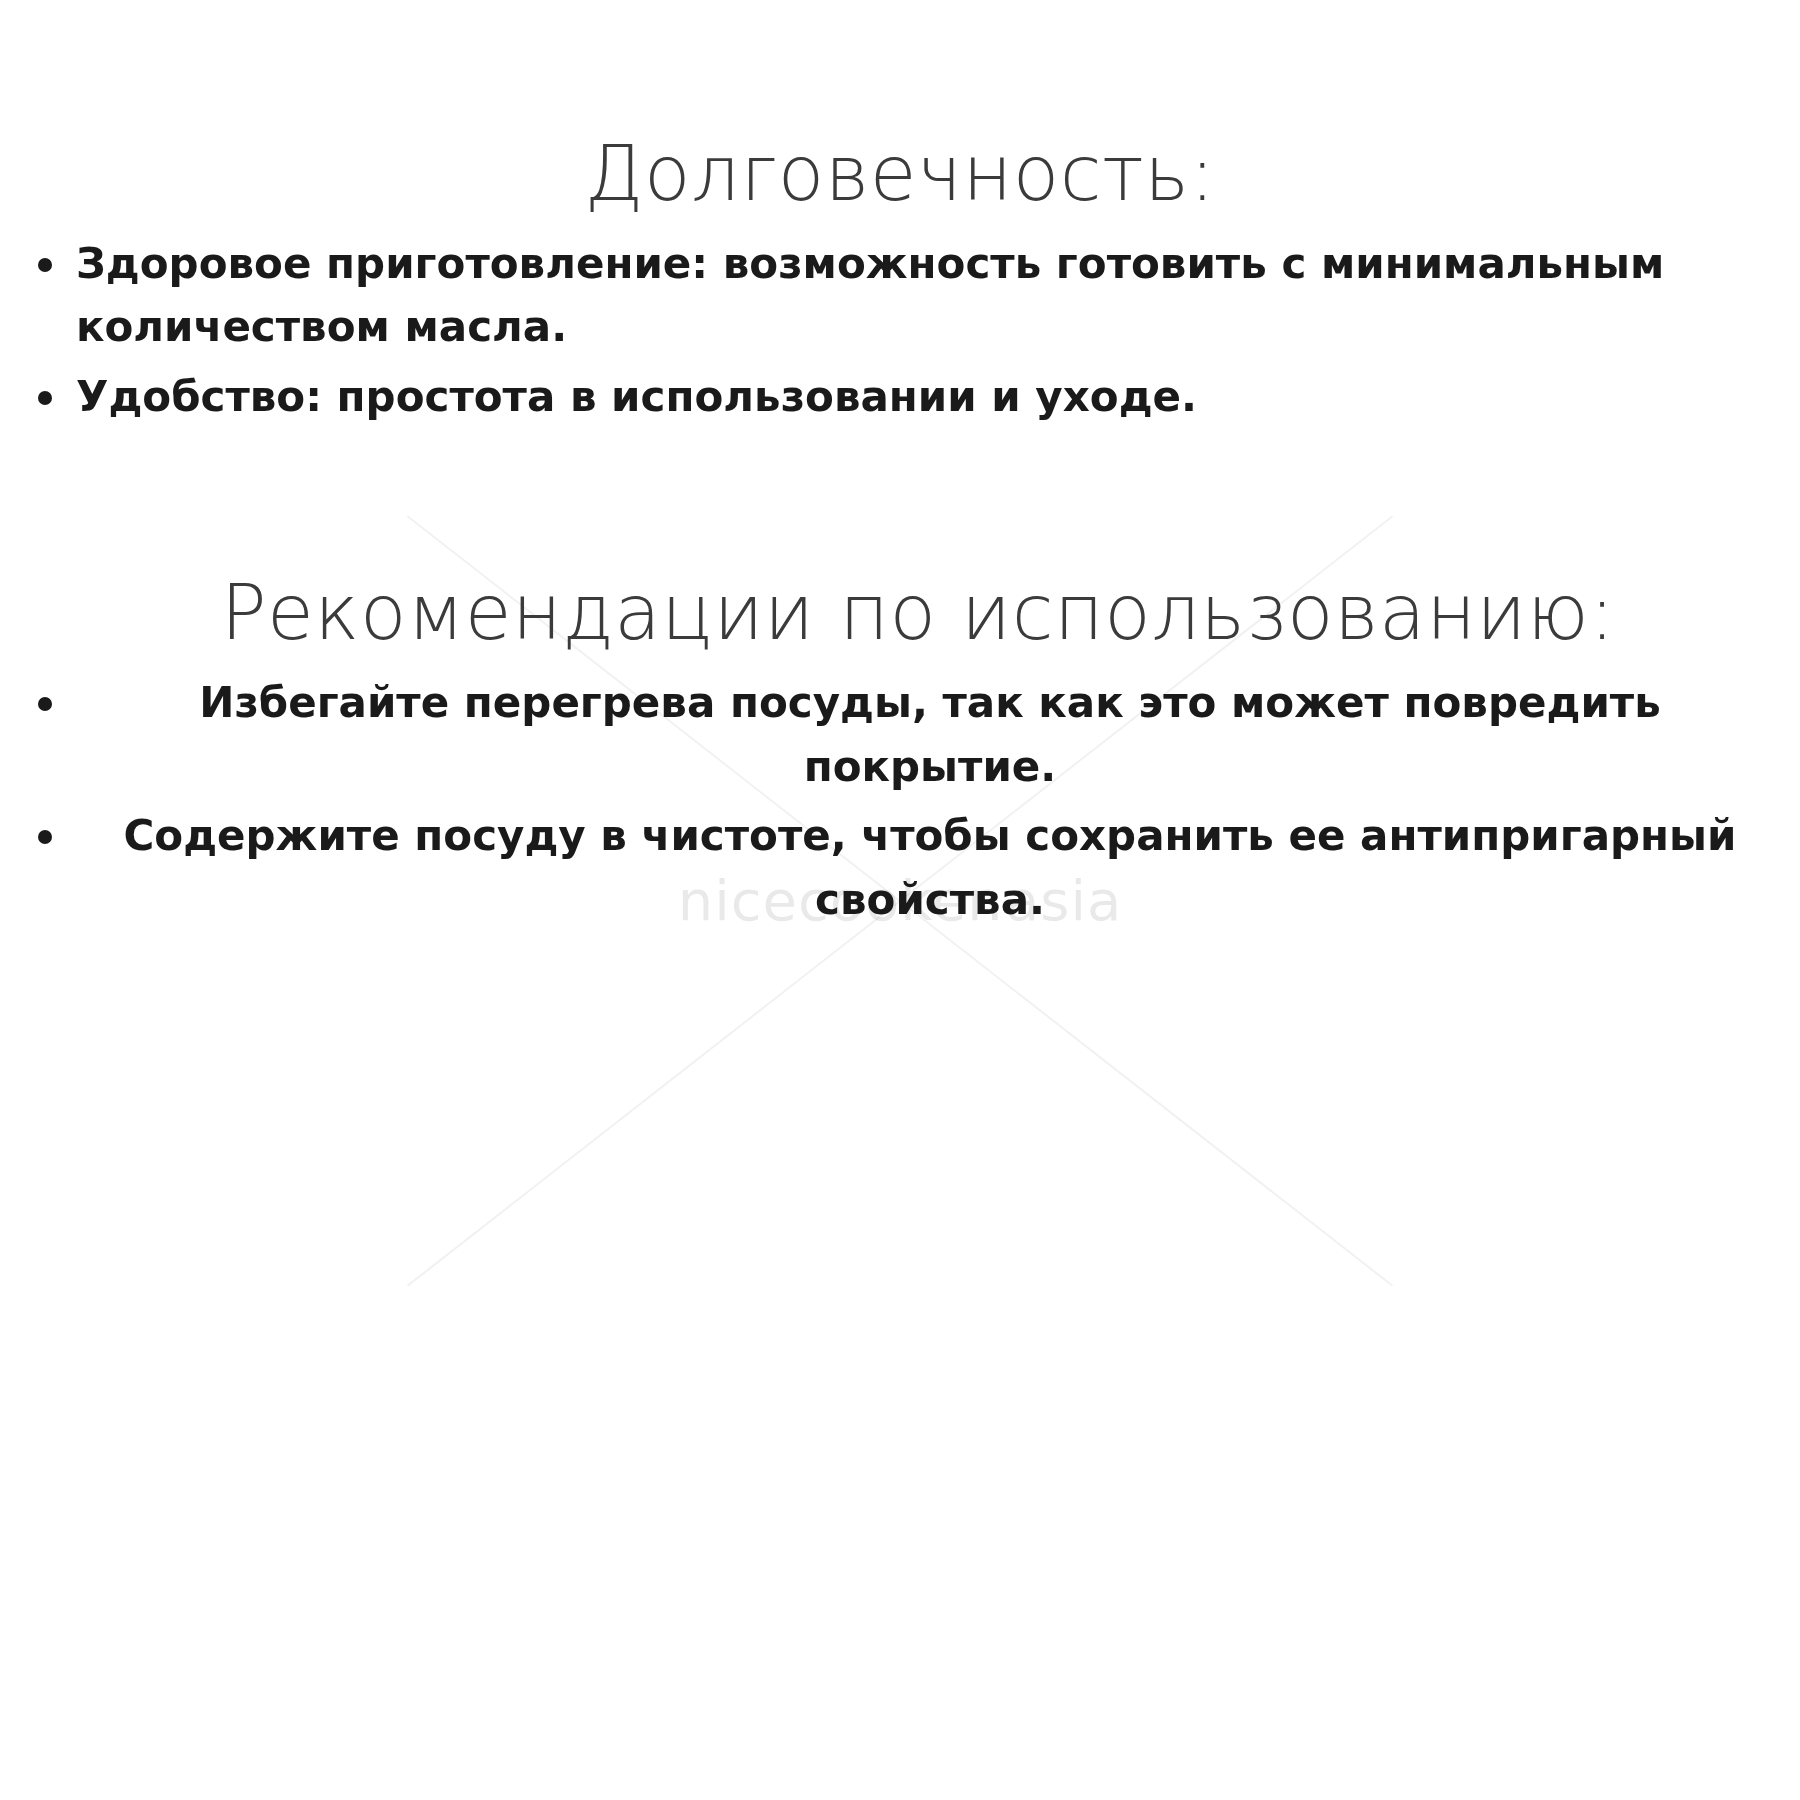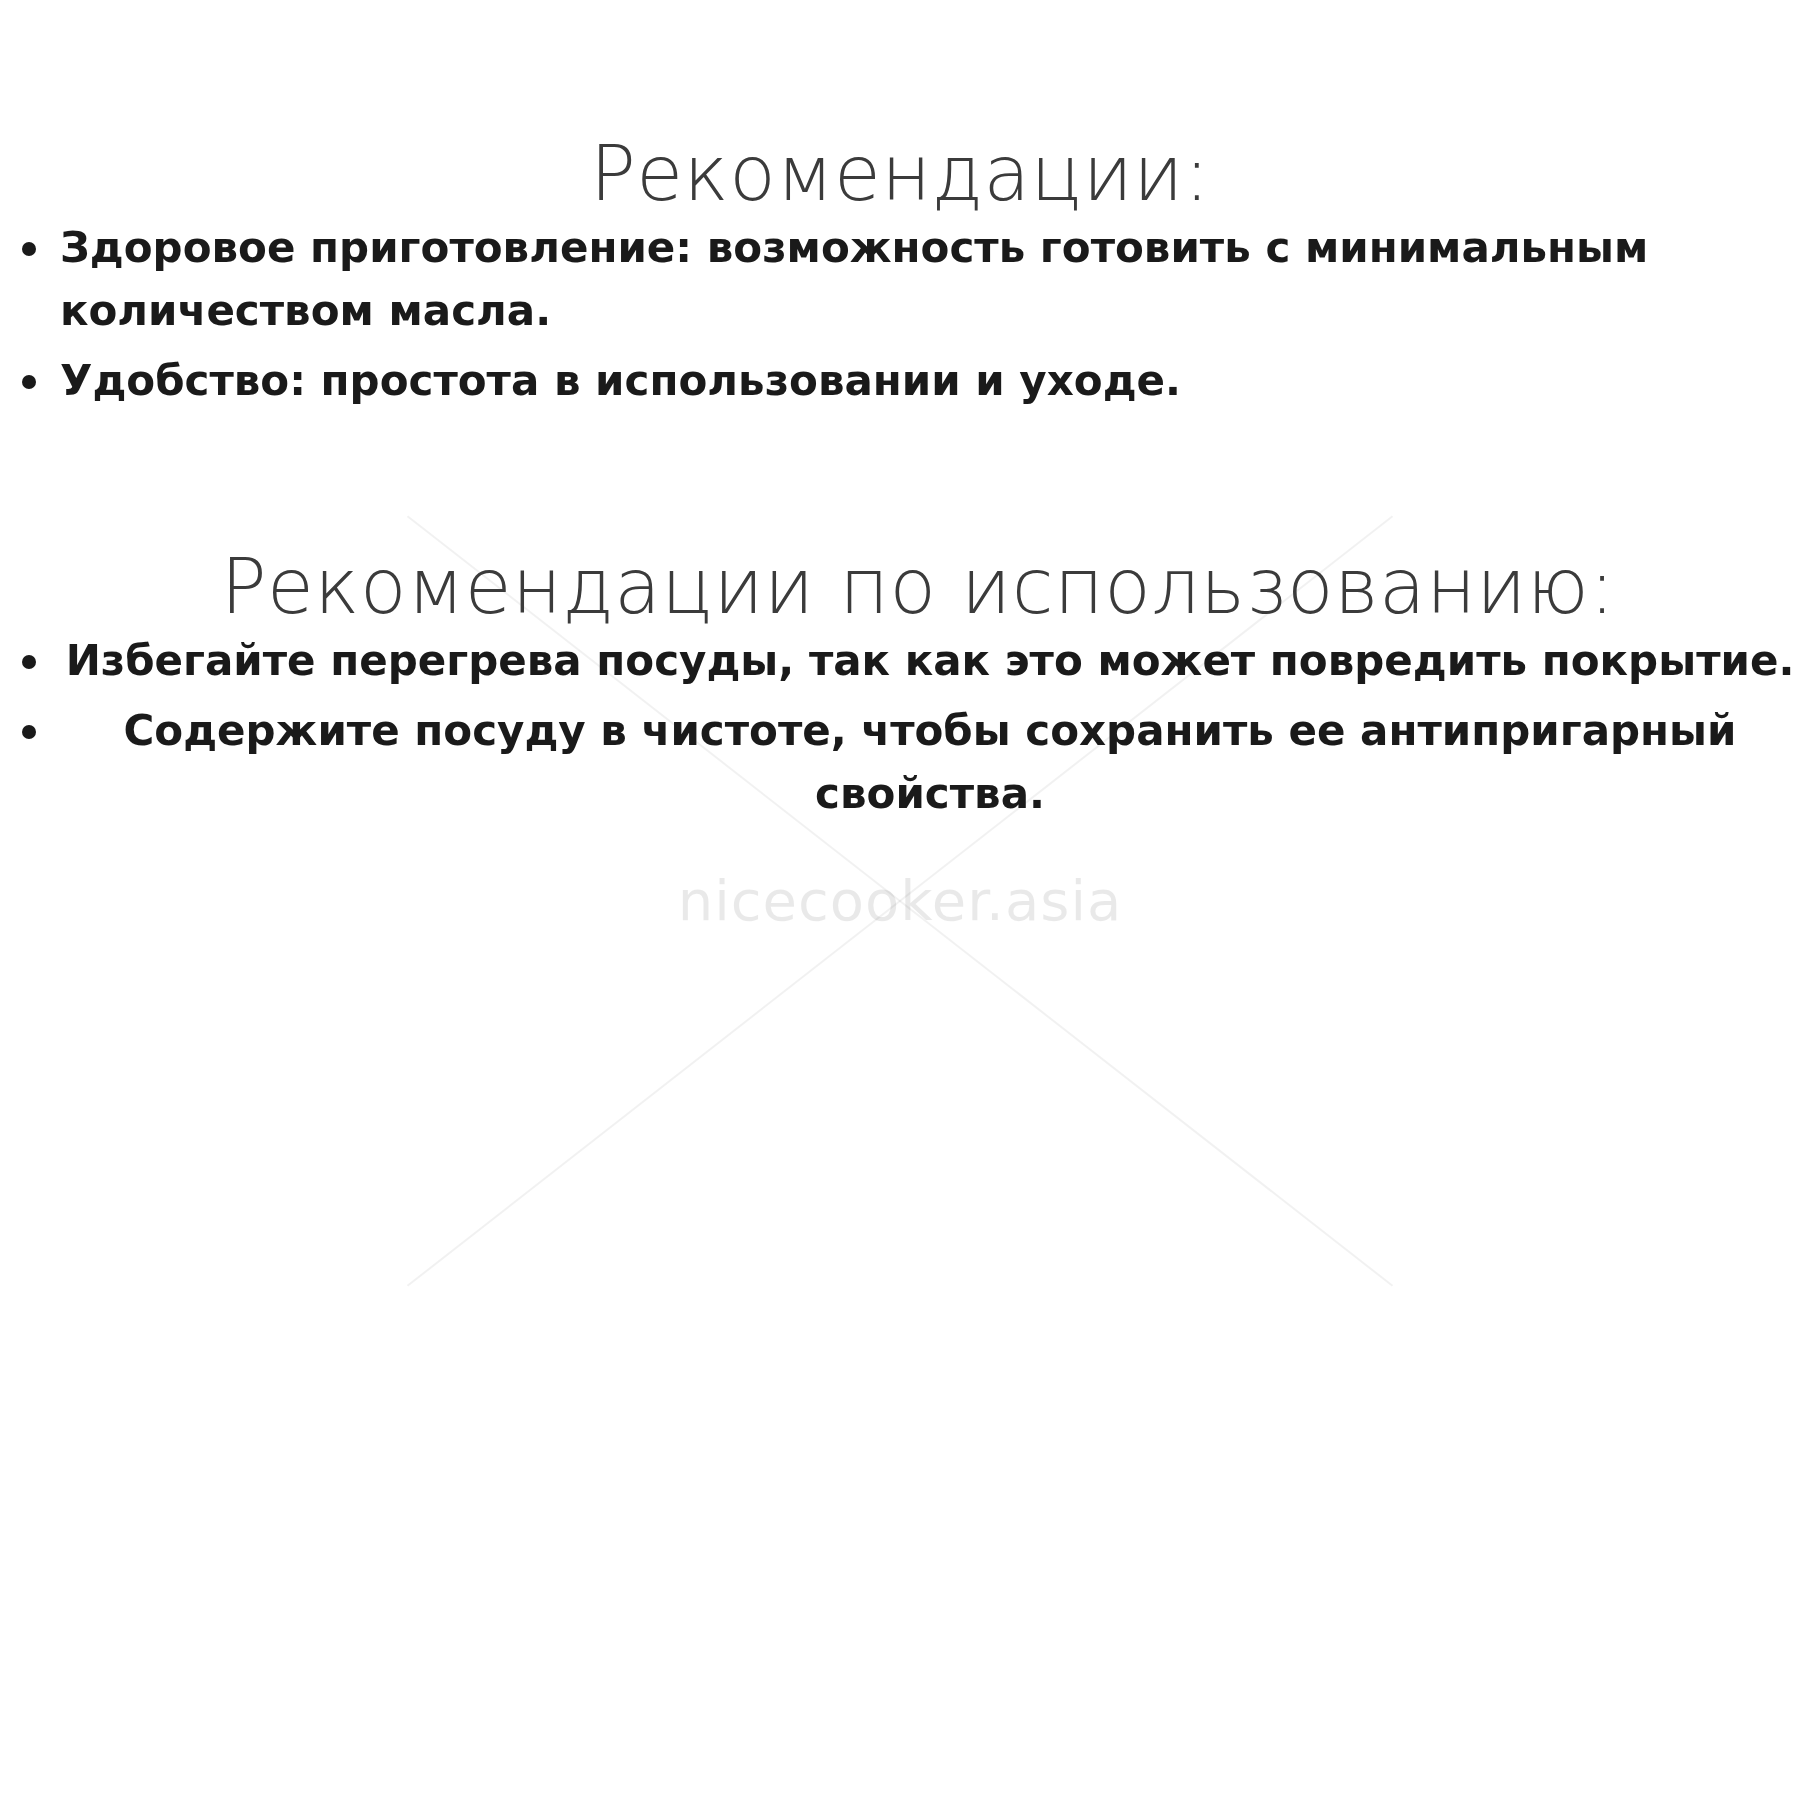--- a/index.html
+++ b/index.html
@@ -75,21 +75,21 @@
   }
 
   .heading-2 {
     margin: 0;
     padding-top: 28px;
     padding-left: 36px;
   }
 
   ul.bullets {
     list-style: none;
-    margin: 0;
+    margin: 16px;
     padding: 0;
   }
 
   ul.bullets li {
     position: relative;
     color: #1a1a1a;
     font-weight: 700;
     font-size: 42px;
     line-height: 1.52;
     padding-left: 60px;
@@ -130,21 +130,21 @@
 <div class="page">
 
   <div class="watermark-layer">
     <div class="wm-line a"></div>
     <div class="wm-line b"></div>
     <div class="wm-text">nicecooker.asia</div>
   </div>
 
   <div class="content">
 
-    <h1 class="heading heading-1">Рекомендации:</h1>
+    <h1 class="heading heading-1">Долговечность:</h1>
 
     <ul class="bullets list-block-1">
       <li>Здоровое приготовление: возможность готовить с минимальным количеством масла.</li>
       <li>Удобство: простота в использовании и уходе.</li>
     </ul>
 
     <div class="gap-block"></div>
 
     <h1 class="heading heading-2">Рекомендации по использованию:</h1>
 

